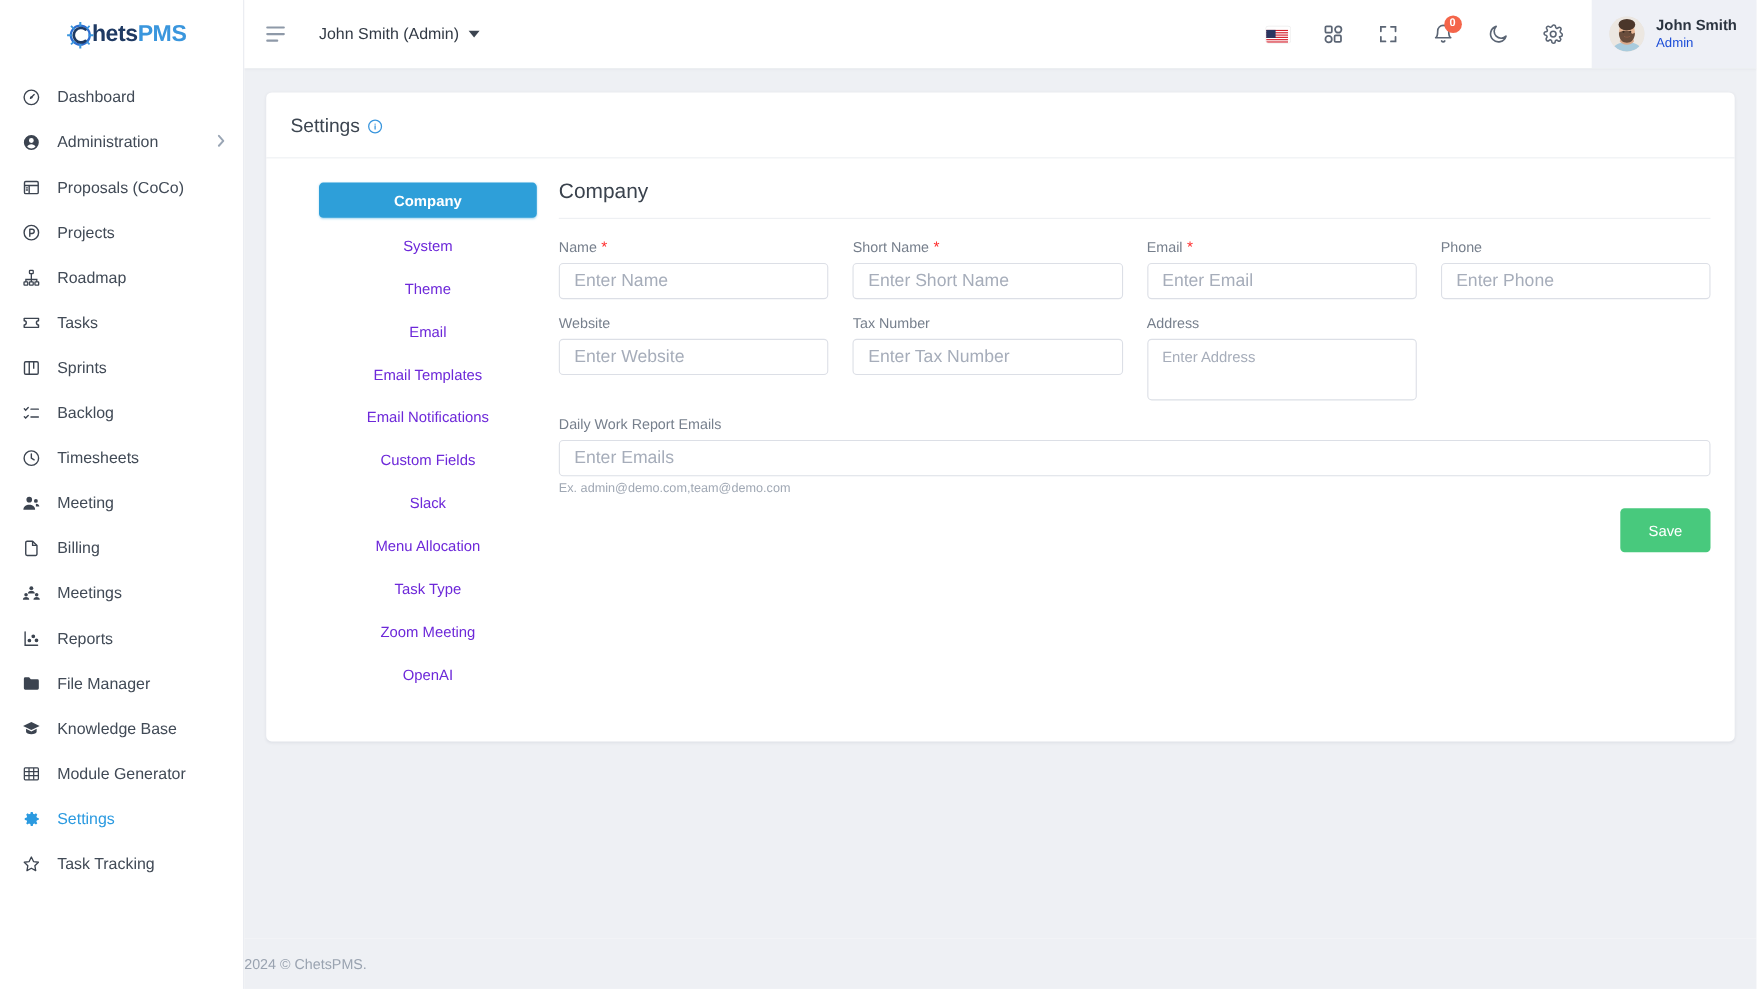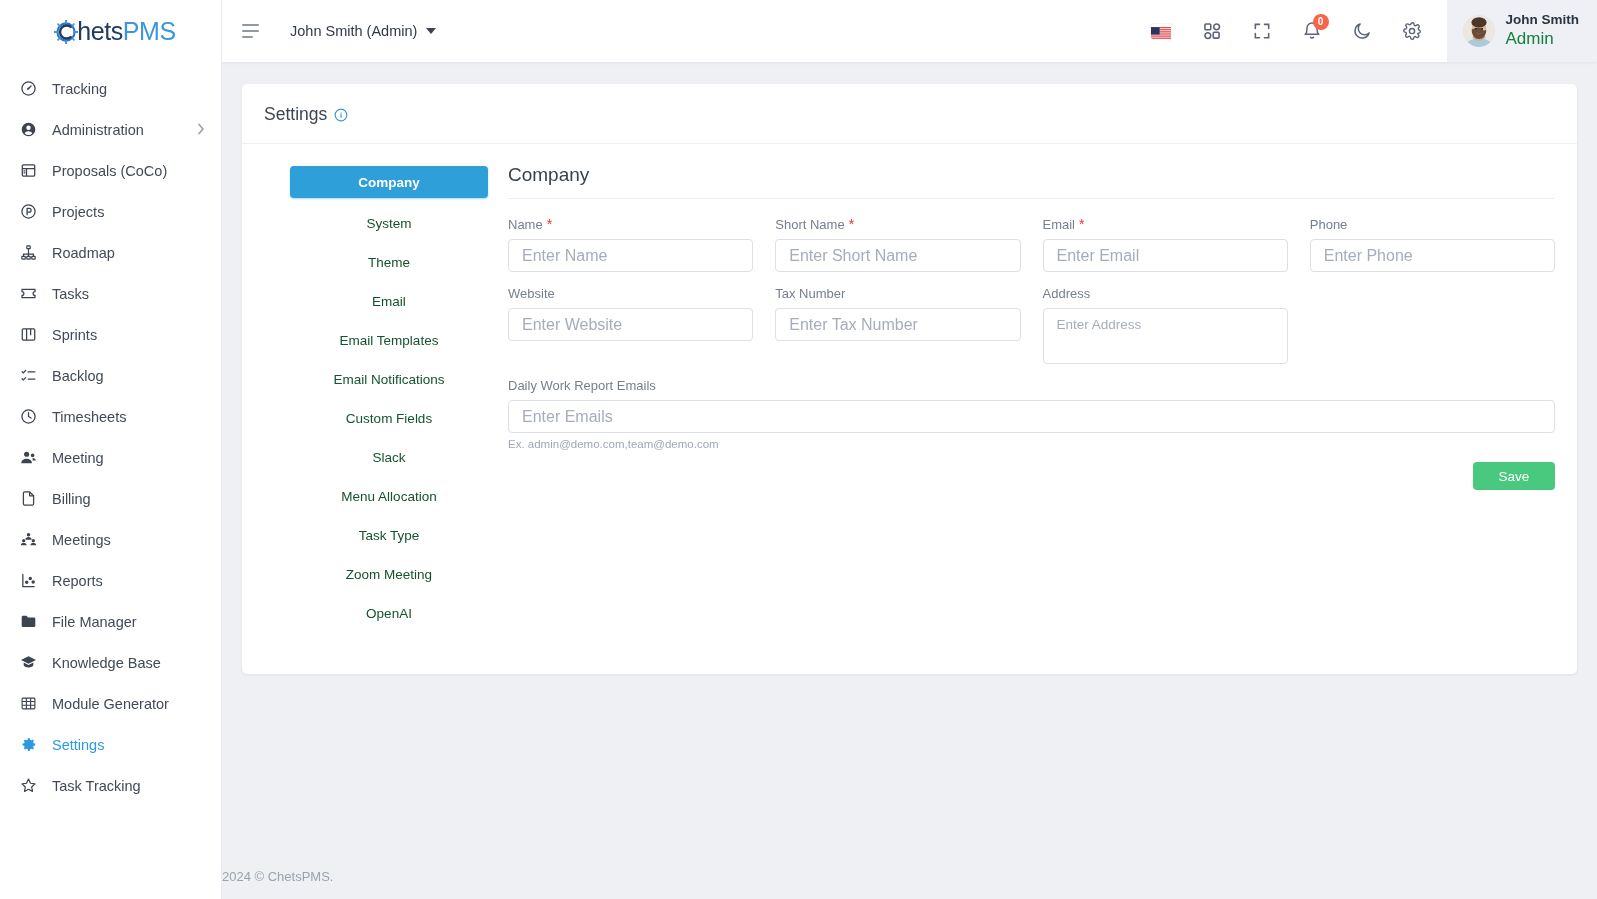--- a/index.html
+++ b/index.html
@@ -16,21 +16,21 @@
     border-right: 1px solid #e9ecf1;
     display: flex; flex-direction: column; flex: 0 0 222px;
     position: relative; z-index: 5;
   }
   .logo-wrap {
     height: 62px; display: flex; align-items: center;
     justify-content: center; padding-left: 6px;
   }
   .logo { display: flex; align-items: center; gap: 1px; }
   .logo-mark { width: 30px; height: 30px; margin-right: -5px; position: relative; top: 1px; }
-  .logo-text { font-size: 25px; letter-spacing: -0.4px; font-weight: 400; }
+  .logo-text { font-size: 21px; letter-spacing: -0.4px; font-weight: 700; }
   .logo-text .dark { color: #1f3a63; }
   .logo-text .blue { color: #3a96dd; }
 
   .nav { padding-top: 6px; display: flex; flex-direction: column; }
   .nav-item {
     display: flex; align-items: center; height: 41px;
     padding: 0 16px 0 18px; color: #3d4category; color: #414a56;
     font-size: 14.5px; cursor: pointer; position: relative;
   }
   .nav-item .ico {
@@ -89,21 +89,21 @@
 
   .profile {
     display: flex; align-items: center; gap: 11px; height: 62px;
     background: #eef0f6; padding: 0 18px 0 16px; margin-left: 10px; cursor: pointer;
   }
   .avatar {
     width: 32px; height: 32px; border-radius: 50%; overflow: hidden;
     background: #e7e3de; flex: 0 0 32px; position: relative;
   }
   .pname { font-size: 13.5px; font-weight: 700; color: #2b3440; line-height: 1.25; }
-  .prole { font-size: 17px; color: #15803d; line-height: 1.3; }
+  .prole { font-size: 12px; color: #1d4ed8; line-height: 1.3; }
 
   .content {
     flex: 1; background: #eef0f4; padding: 22px 20px 0 20px;
     overflow: hidden; display: flex; flex-direction: column;
   }
   .card {
     background: #ffffff; border-radius: 5px; box-shadow: 0 1px 3px rgba(16,30,54,0.07);
     width: 100%;
   }
   .card-head {
@@ -112,21 +112,21 @@
   }
   .card-title { font-size: 17.5px; color: #3d4651; font-weight: 400; }
   .info-ico { color: #3a96dd; display: flex; align-items: center; }
   .info-ico svg { width: 14px; height: 14px; }
 
   .card-body { display: flex; padding: 20px 22px 36px 16px; margin-left: 32px; }
 
   .vtabs { width: 198px; flex: 0 0 198px; padding-top: 2px; }
   .vtab {
     height: 28px; display: flex; align-items: center; justify-content: center;
-    font-size: 13.5px; color: #14532d; cursor: pointer; margin-bottom: 11px;
+    font-size: 13.5px; color: #6d28d9; cursor: pointer; margin-bottom: 11px;
     border-radius: 4px; padding: 0 8px; text-align: center;
   }
   .vtab.active {
     background: #2e9fd9; color: #ffffff; font-weight: 700;
     height: 32px; box-shadow: 0 1px 2px rgba(46,159,217,0.4);
   }
 
   .form-area { flex: 1; padding-left: 20px; min-width: 0; }
   .form-title { font-size: 19px; color: #3a424d; font-weight: 400; padding-bottom: 12px; }
   .form-divider { height: 1px; background: #edeff2; margin-bottom: 18px; }
@@ -149,21 +149,21 @@
     outline: none;
   }
   .ftext::placeholder { color: #a6adba; }
 
   .wide-group { margin-top: 6px; }
   .hint { font-size: 11.5px; color: #a0a8b4; margin-top: 5px; }
 
   .save-row { display: flex; justify-content: flex-end; margin-top: 12px; }
   .btn-save {
     background: #48c97d; color: #fff; border: none; border-radius: 4px;
-    height: 28px; min-width: 82px; font-size: 13.5px; cursor: pointer;
+    height: 40px; min-width: 82px; font-size: 13.5px; cursor: pointer;
     font-family: "Liberation Sans", sans-serif;
   }
 
   .footer {
     height: 46px; display: flex; align-items: center; justify-content: flex-start;
     padding-right: 10px; font-size: 13px; color: #9aa3b0; background: #eef0f4;
     flex: 0 0 46px;
   }
 </style>
 </head>
@@ -188,21 +188,21 @@
 
     <nav class="nav" id="nav">
         <div class="nav-item">
           <span class="ico">
             <svg viewBox="0 0 24 24" fill="none" stroke="currentColor" stroke-width="1.8">
               <circle cx="12" cy="12" r="9.3"></circle>
               <path d="M15.6 8.4 10.9 13.1" stroke-linecap="round"></path>
               <circle cx="12" cy="12" r="1.5" fill="currentColor" stroke="none"></circle>
             </svg>
           </span>
-          <span class="nav-label">Tracking</span>
+          <span class="nav-label">Dashboard</span>
         </div>
         <div class="nav-item">
           <span class="ico">
             <svg viewBox="0 0 24 24" fill="currentColor">
               <path d="M12 2.4A9.6 9.6 0 1 0 12 21.6 9.6 9.6 0 0 0 12 2.4zm0 4a3.1 3.1 0 1 1 0 6.2 3.1 3.1 0 0 1 0-6.2zm0 13.4a7.4 7.4 0 0 1-5.3-2.2c.5-2 3-3.2 5.3-3.2s4.8 1.2 5.3 3.2A7.4 7.4 0 0 1 12 19.8z"></path>
             </svg>
           </span>
           <span class="nav-label">Administration</span>
           <span class="nav-caret"><svg width="8" height="12" viewBox="0 0 8 12" fill="none" stroke="#9aa6b5" stroke-width="1.8" stroke-linecap="round" stroke-linejoin="round">
               <path d="M2 1.5 6 6l-4 4.5"></path>

